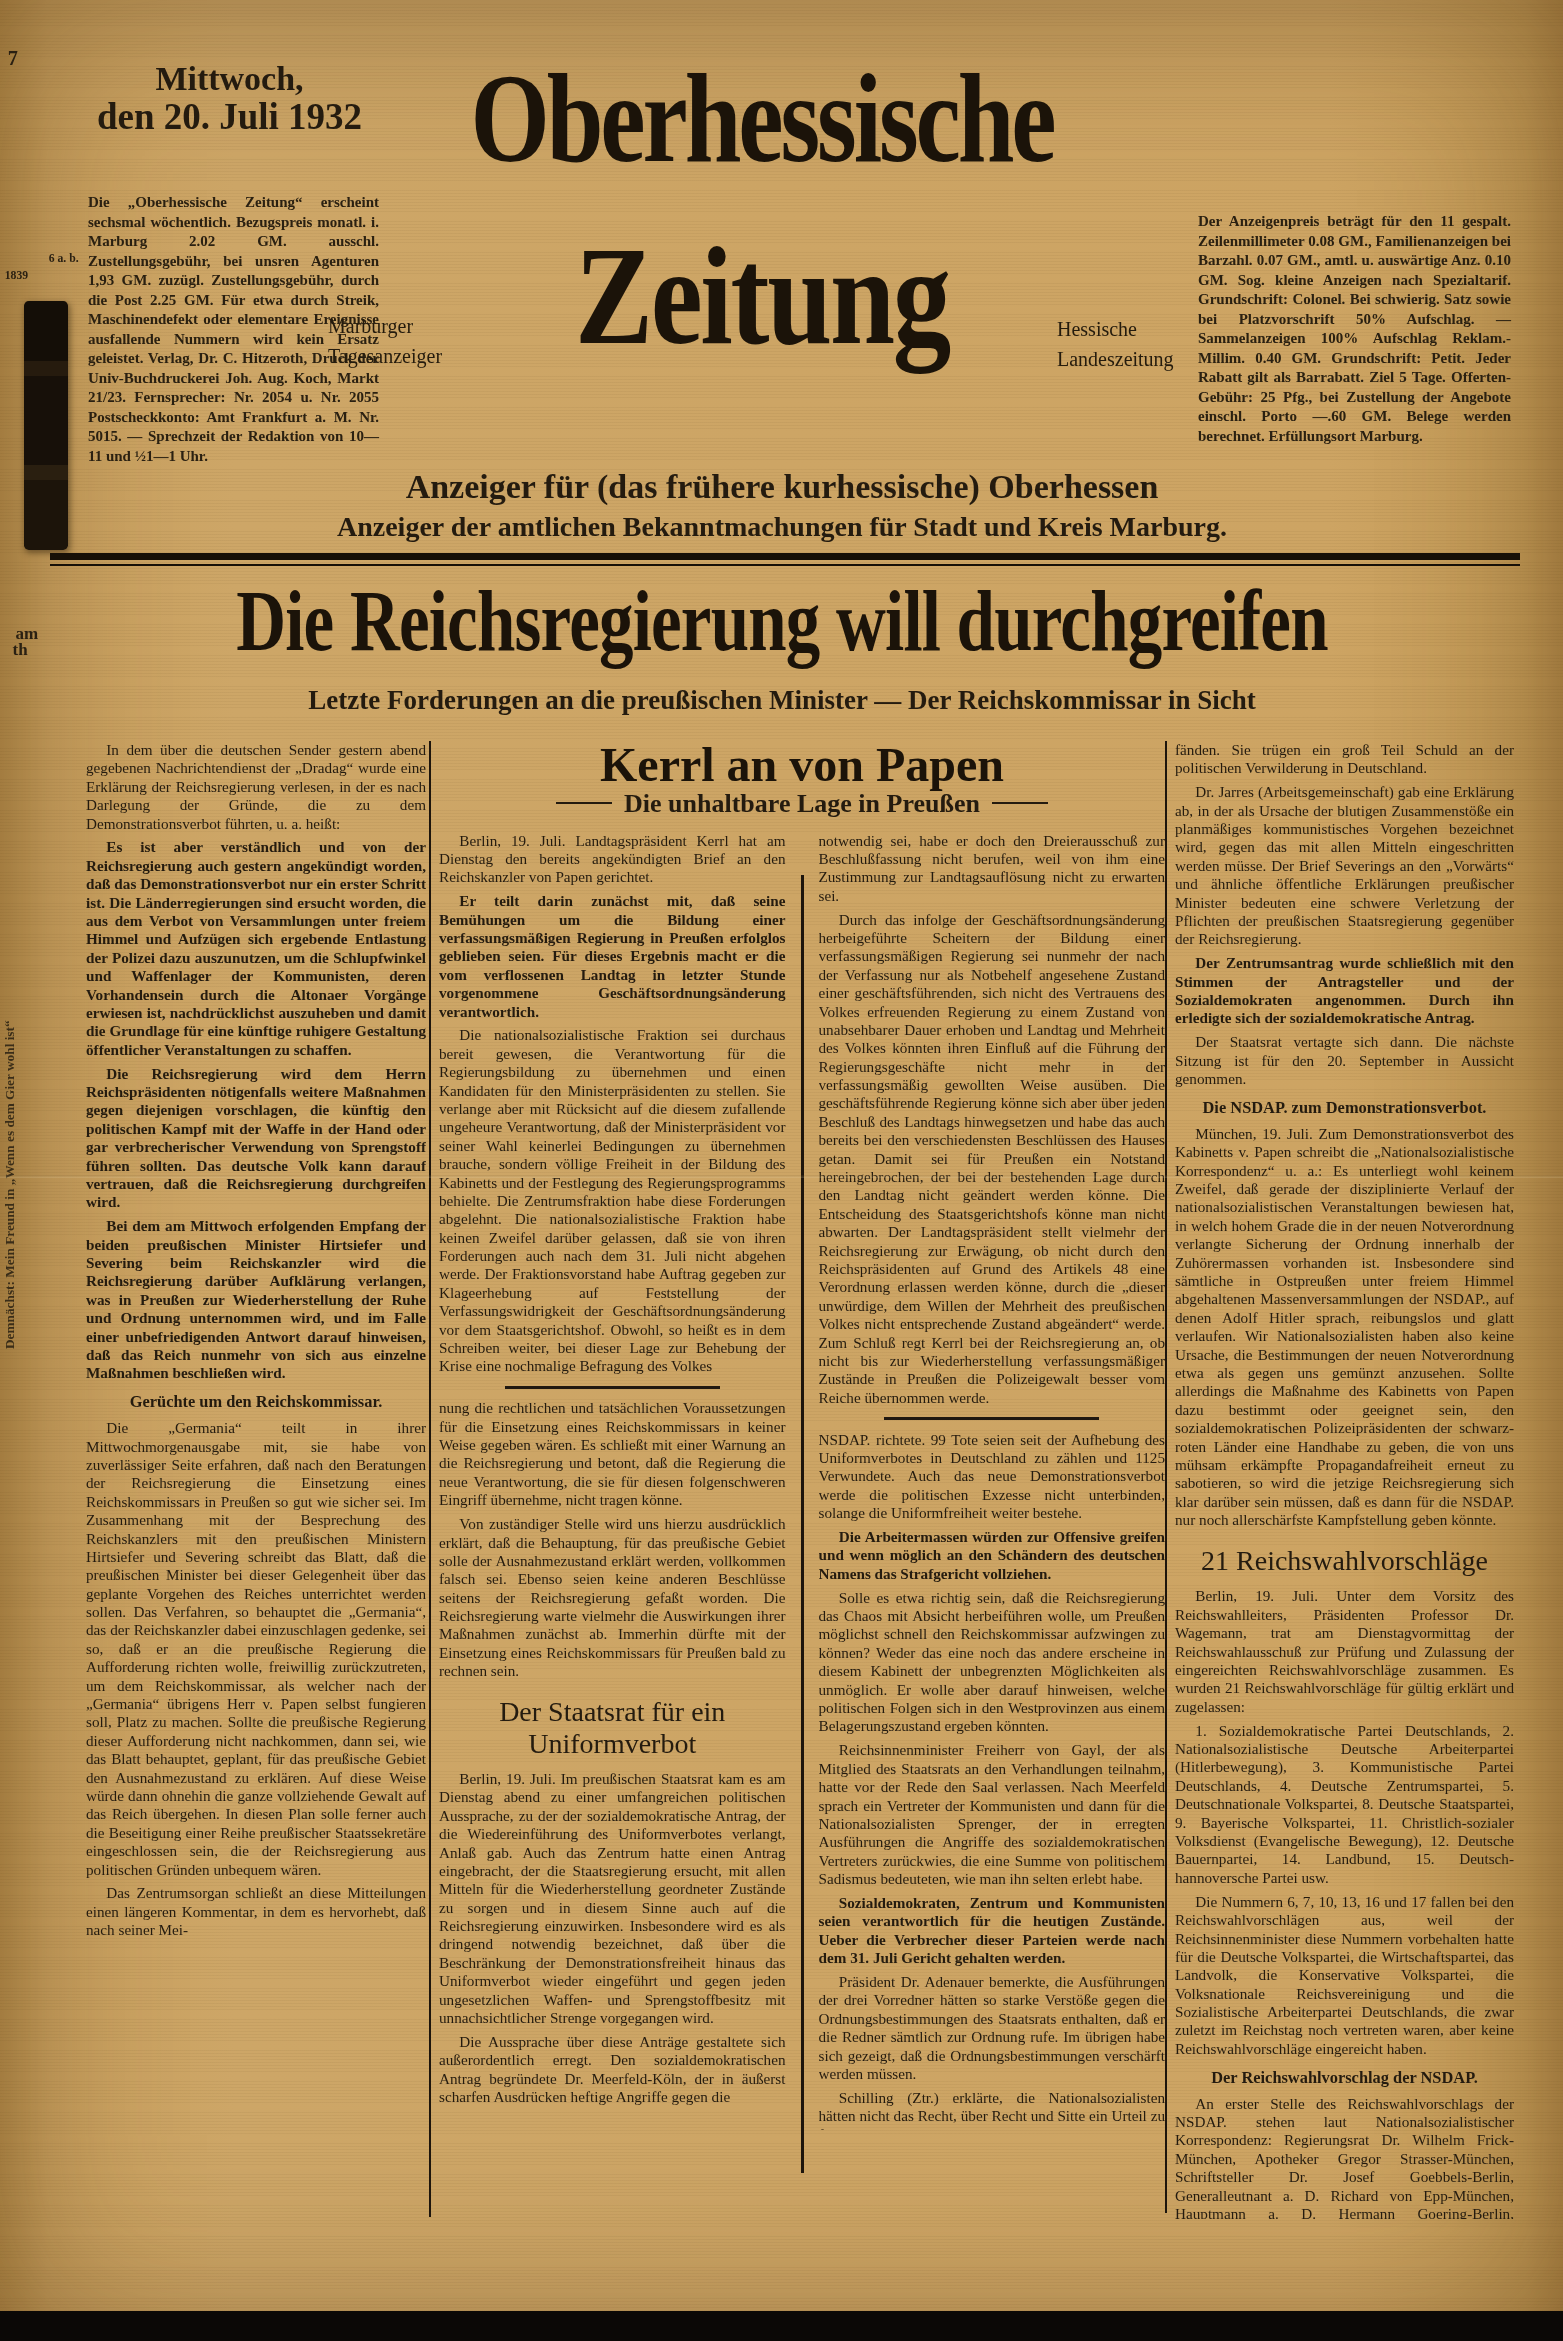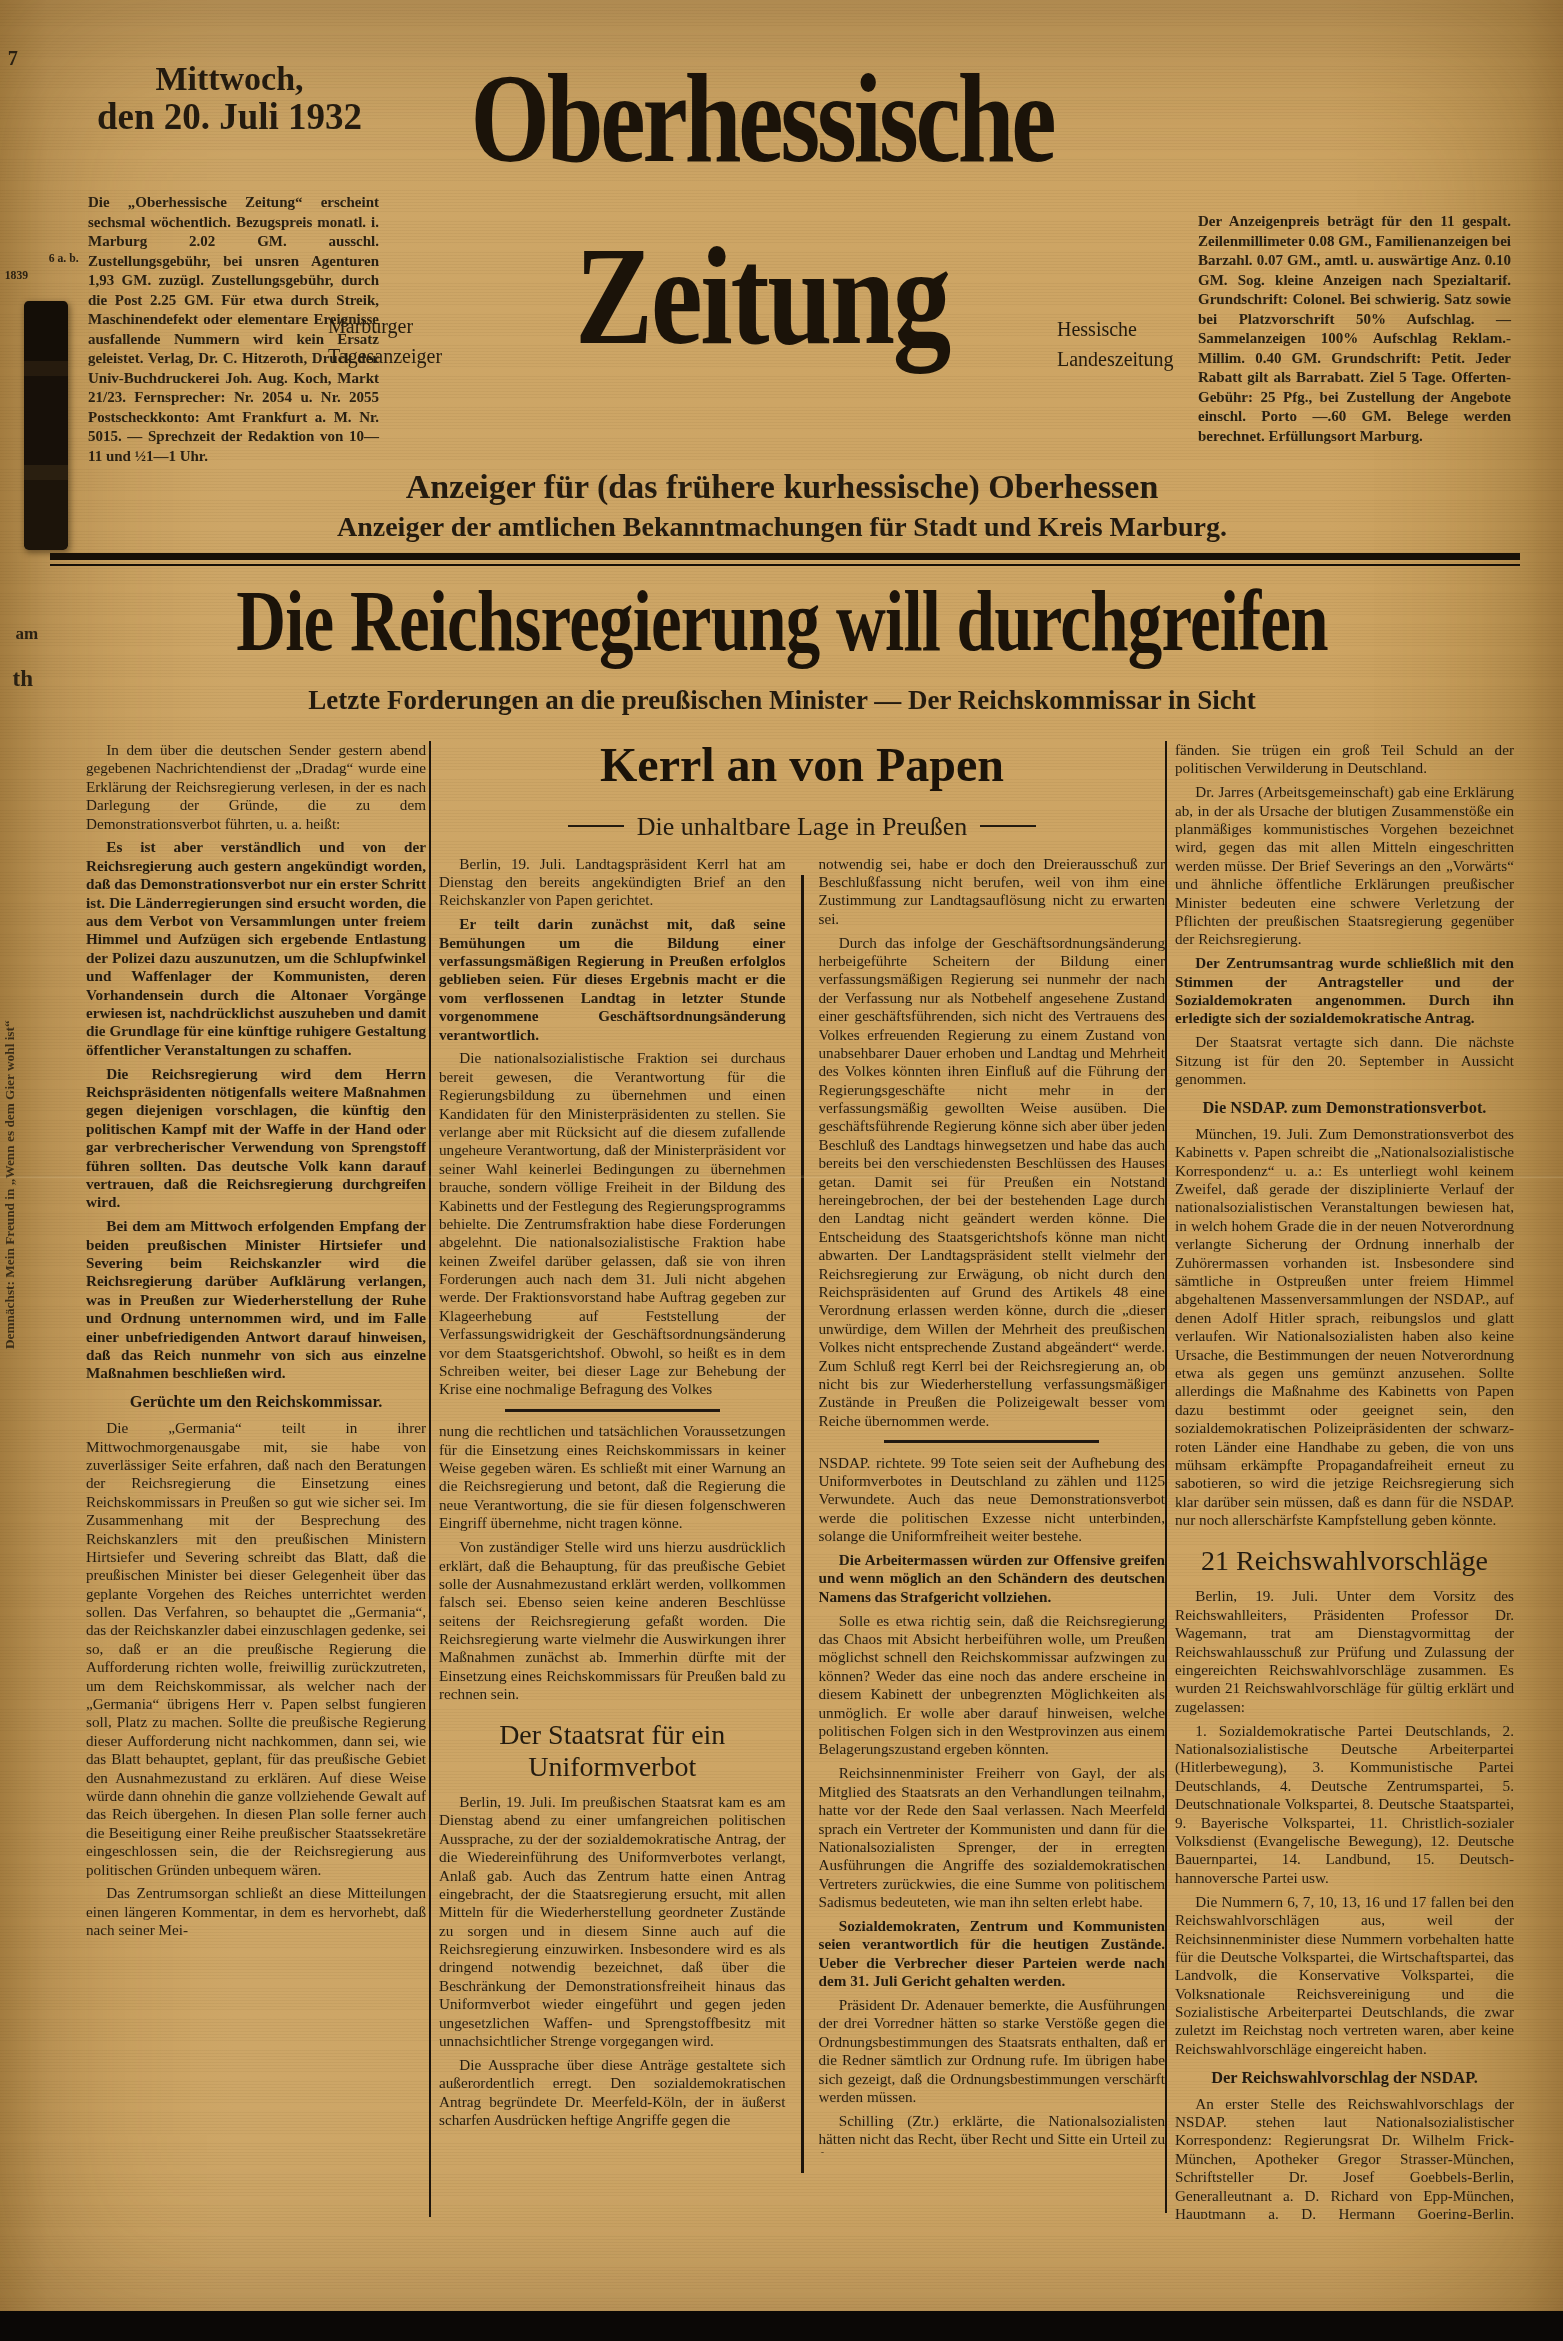--- a/index.html
+++ b/index.html
@@ -60,21 +60,21 @@
     font-size:69px;font-weight:bold;letter-spacing:-0.8px;line-height:1;color:#1b1309;
     transform:scaleY(1.25);transform-origin:top center;
   }
   .subheadline{position:absolute;left:47px;top:685px;width:1470px;text-align:center;font-size:27px;font-weight:bold;}
   
   .scol{position:absolute;top:741px;width:340px;height:1478px;overflow:hidden;}
   .col1{left:86px;}
   .col4{left:1175px;width:339px;}
   .mid{position:absolute;left:439px;top:741px;width:726px;height:1478px;}
   .bigh{font-size:48px;font-weight:bold;text-align:center;line-height:1;color:#1b1309;}
-  .midsub{font-size:26px;font-weight:normal;text-align:center;margin-top:23px;white-space:nowrap;}
+  .midsub{font-size:26px;font-weight:bold;text-align:center;margin-top:0;white-space:nowrap;}
   .midsub .dash{display:inline-block;width:56px;height:2.3px;background:#241b0f;vertical-align:middle;margin:0 12.5px 6.3px;}
   .midrow{display:flex;gap:33px;margin-top:12.5px;}
   .midcol{flex:1;height:1298px;overflow:hidden;position:relative;}
   .vrule{position:absolute;width:2.3px;background:#1d150c;}
   .vr1{left:429px;top:741px;height:1476px;}
   .vr3{left:1165px;top:741px;height:1472px;}
   .midrule{left:50%;top:134px;height:1298px;margin-left:-0.8px;}
   
   .para{font-size:15.2px;line-height:1.21;text-align:justify;margin:0 0 5.5px;text-indent:20.3px;}
   .para.bold{font-weight:bold;}
@@ -89,21 +89,21 @@
 </head>
 <body>
 
 <div class="page">
 
   <div class="frag" style="left:7.8px;top:47px;font-size:20.3px;">7</div>
   <div class="frag" style="left:4.7px;top:252px;font-size:11.7px;padding-left:44px;">6 a. b.</div>
   <div class="frag" style="left:4.7px;top:269px;font-size:11.7px;">1839</div>
   <div class="smudge"></div>
   <div class="frag" style="left:15.6px;top:624px;font-size:17px;">am</div>
-  <div class="frag" style="left:12.5px;top:666px;font-size:23px;">th</div>
+  <div class="frag" style="left:12.5px;top:640px;font-size:17px;">th</div>
   <div class="vertfrag">Demnächst: Mein Freund in „Wenn es dem Gier wohl ist“</div>
 
   <div class="dateblock">
     <div class="date1">Mittwoch,</div>
     <div class="date2">den 20. Juli 1932</div>
   </div>
   <p class="smallinfo leftinfo">Die „Oberhessische Zeitung“ erscheint sechsmal wöchentlich. Bezugspreis monatl. i. Marburg 2.02 GM. ausschl. Zustellungsgebühr, bei unsren Agenturen 1,93 GM. zuzügl. Zustellungsgebühr, durch die Post 2.25 GM. Für etwa durch Streik, Maschinendefekt oder elementare Ereignisse ausfallende Nummern wird kein Ersatz geleistet. Verlag, Dr. C. Hitzeroth, Druck der Univ-Buchdruckerei Joh. Aug. Koch, Markt 21/23. Fernsprecher: Nr. 2054 u. Nr. 2055 Postscheckkonto: Amt Frankfurt a. M. Nr. 5015. — Sprechzeit der Redaktion von 10—11 und ½1—1 Uhr.</p>
 
   <div class="title1">Oberhessische</div>
   <div class="title2">Zeitung</div>

